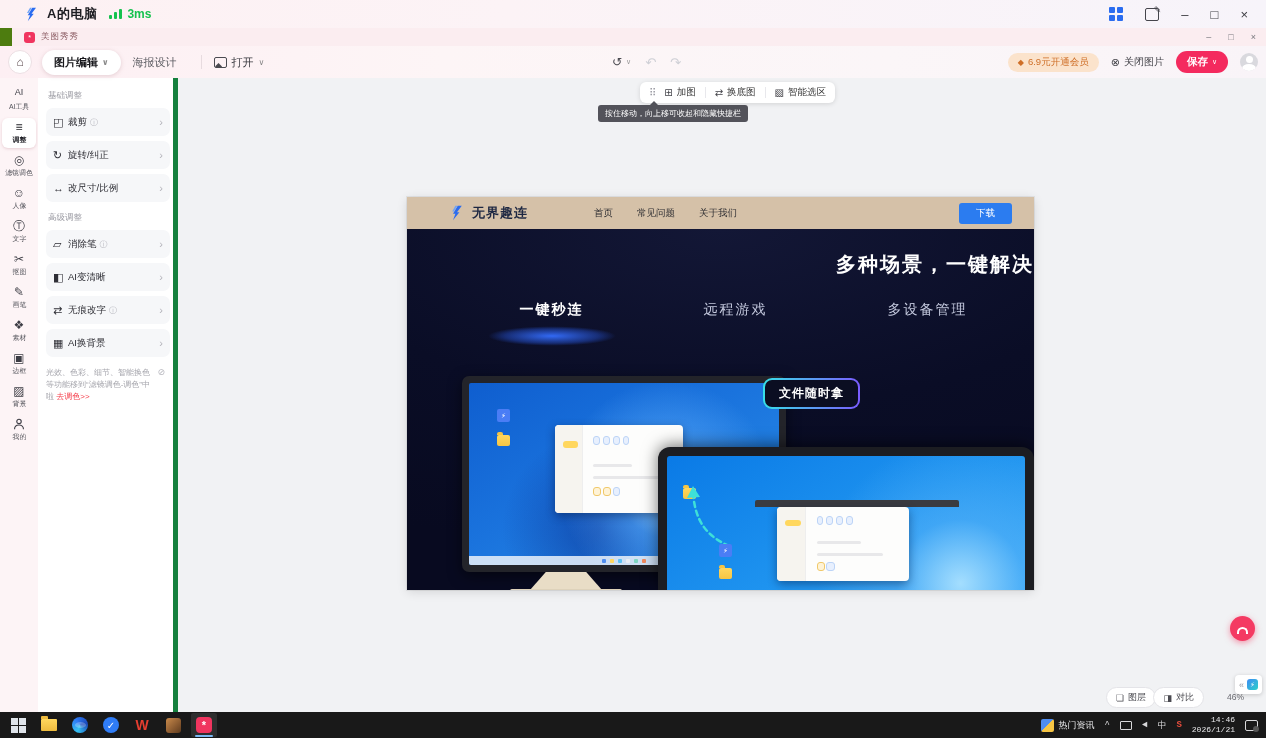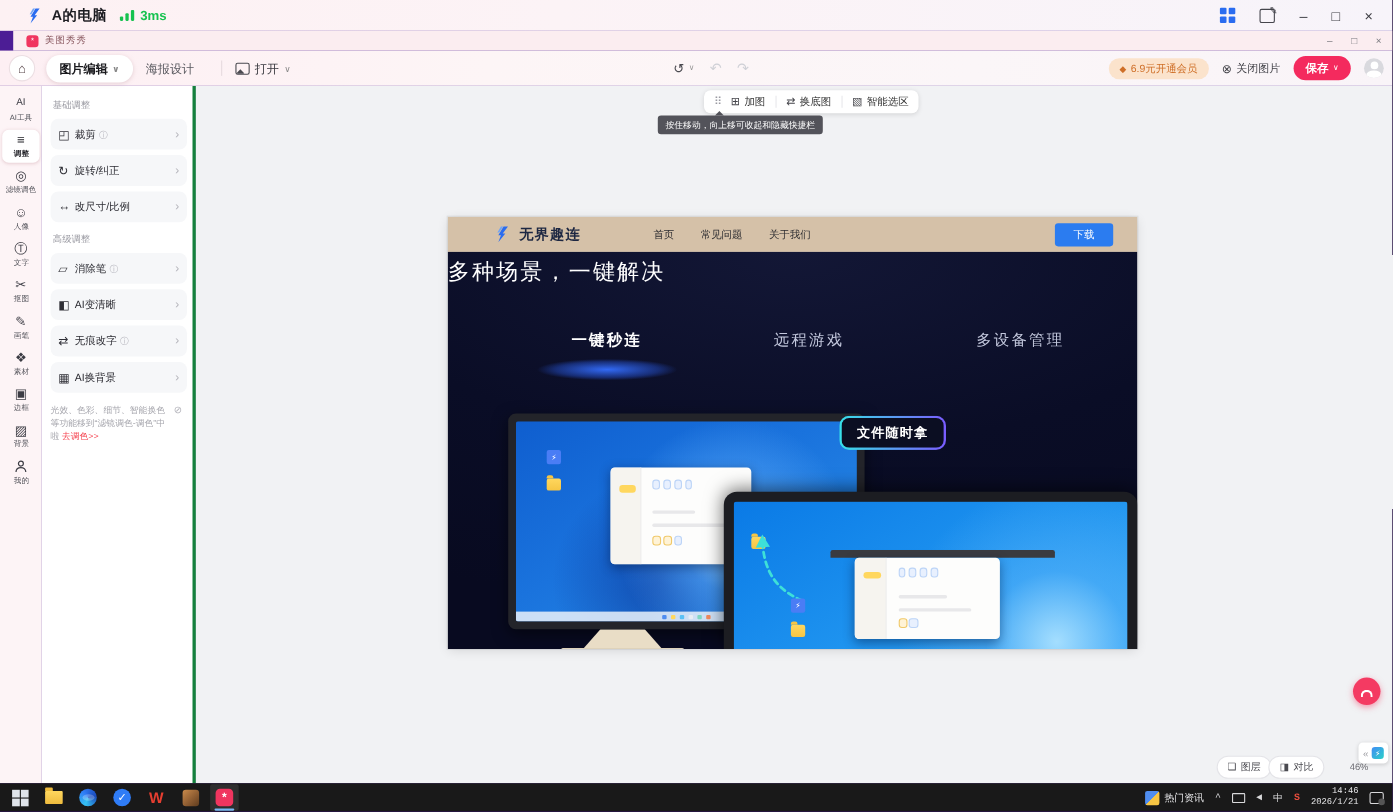--- a/index.html
+++ b/index.html
@@ -1,18 +1,18 @@
 <!DOCTYPE html>
 <html><head>
 <meta charset="utf-8">
 <style>
   * { margin:0; padding:0; box-sizing:border-box; }
   html,body { width:1266px; height:738px; overflow:hidden; background:#000; }
   body { font-family:"Liberation Sans","DejaVu Sans",sans-serif; }
-  #stage { position:relative; width:1266px; height:738px; background:#4c1d95; overflow:hidden; }
+  #stage { position:relative; width:1266px; height:738px; background:#4d7c0f; overflow:hidden; }
 
   
   #remote-bar { position:absolute; left:0; top:0; width:1266px; height:28px;
     background:linear-gradient(90deg,#fdf1f3,#fcf3f6 40%,#f7f4fa); display:flex; align-items:center; padding:0 10px; z-index:50;}
   #remote-bar .bolt { width:15px; height:15px; margin:0 8px 0 14px; }
   #remote-bar .dev { font-size:13px; font-weight:bold; color:#1d1d22; letter-spacing:.5px;}
   .sigbars { display:flex; align-items:flex-end; gap:2px; margin:0 5px 0 12px;}
   .sigbars i { display:block; width:3px; background:#16c24f; border-radius:1px;}
   .sigbars i:nth-child(1){height:4px}.sigbars i:nth-child(2){height:7px}.sigbars i:nth-child(3){height:10px}
   #remote-bar .lat { font-size:12px; font-weight:bold; color:#16c24f;}
@@ -65,21 +65,21 @@
   #left-rail { position:absolute; left:0; top:78px; width:38px; height:634px; background:#fdf4f6; z-index:20; padding-top:6px;}
   .rail-item { width:38px; height:32px; display:flex; flex-direction:column; align-items:center; justify-content:center; gap:1px; margin-bottom:1px; position:relative;}
   .rail-item .ric { font-size:12px; color:#3c3c44; line-height:1; height:13px;}
   .rail-item .rlb { font-size:7.5px; color:#55555c; transform:scale(.92); white-space:nowrap;}
   .rail-item.active { }
   .rail-item.active::before { content:""; position:absolute; inset:1px 2px; background:#fff; border-radius:6px; box-shadow:0 1px 3px rgba(200,150,160,.4);}
   .rail-item.active .ric,.rail-item.active .rlb { position:relative; color:#1c1c22; font-weight:bold;}
   .ric svg { width:12px; height:12px; }
 
   
-  #tools-panel { position:absolute; left:38px; top:78px; width:140px; height:634px; background:#fff; border-right:3px solid #15803d; z-index:20; padding:8px 8px 0 8px;}
+  #tools-panel { position:absolute; left:38px; top:78px; width:140px; height:634px; background:#fff; border-right:5px solid #15803d; z-index:20; padding:8px 8px 0 8px;}
   .sec-title { font-size:8.5px; color:#9a9aa2; margin:4px 0 6px 2px;}
   .tool-card { width:124px; height:28px; background:#f6f7f9; border-radius:7px; display:flex; align-items:center;
     padding:0 7px; margin-bottom:5px;}
   .tool-card .tic { font-size:11px; color:#2f2f36; width:15px;}
   .tool-card .tlb { font-size:9.5px; color:#2c2c33; }
   .tool-card .info { font-size:8px; color:#b9b9c0; margin-left:3px;}
   .tool-card .chev { margin-left:auto; font-size:11px; color:#b3b3ba;}
   .panel-note { margin-top:10px; display:flex; gap:4px; align-items:flex-start;}
   .panel-note .ntxt { font-size:8px; color:#a6a6ad; line-height:1.5; width:108px;}
   .panel-note .nlink { color:#f5404d; }
@@ -101,21 +101,21 @@
 
   
   #artwork { position:absolute; left:229px; top:119px; width:627px; height:393px; box-shadow:0 0 0 1px rgba(0,0,0,.06),0 2px 10px rgba(0,0,0,.12); overflow:hidden;}
   .art-header { height:32px; background:#d5c1a8; display:flex; align-items:center; padding:0 22px 0 42px;}
   .art-header .bolt { width:16px; height:16px; margin-right:7px;}
   .art-logo { font-size:13px; font-weight:bold; color:#1d2742; letter-spacing:1px;}
   .art-nav { display:flex; gap:24px; margin-left:66px;}
   .art-nav span { font-size:9.5px; color:#2c2c30;}
   .art-dl { margin-left:auto; background:#2b7cf0; color:#fff; font-size:9.5px; padding:4px 17px; border-radius:3px;}
   .art-body { position:relative; height:361px; background:radial-gradient(120% 90% at 50% 0%,#131736 0%,#0a0d26 55%,#080a20 100%);}
-  .art-heading { text-align:left; padding-top:5px; font-size:20px; font-weight:normal; color:#fff; letter-spacing:2px;}
+  .art-heading { text-align:right; padding-top:22px; font-size:20px; font-weight:bold; color:#fff; letter-spacing:2px;}
   .art-tabs { position:absolute; left:0; top:72px; width:100%; display:flex; justify-content:center; gap:120px;}
   .art-tabs .atab { font-size:14px; color:#c3c8dd; letter-spacing:2px;}
   .art-tabs .atab.active { color:#fff; font-weight:bold; position:relative;margin-left:46px;}
   .art-tabs .atab.active::after { content:""; position:absolute; left:50%; top:22px; transform:translateX(-50%);
     width:170px; height:26px; background:radial-gradient(closest-side,rgba(52,110,255,.95),rgba(40,90,230,.4) 55%,transparent 75%); border-radius:50%;}
   .art-badge { position:absolute; left:356px; top:149px; padding:5px 14px; background:#0b0e22; border-radius:9px;
     font-size:12px; font-weight:bold; color:#fff; letter-spacing:1px; border:2px solid transparent;
     background:linear-gradient(#0b0e22,#0b0e22) padding-box, linear-gradient(90deg,#37e0e8,#7a5cff) border-box;}
   
   .monitor { position:absolute; left:55px; top:147px; width:324px; height:196px; background:#23242a; border-radius:7px; padding:7px; box-shadow:0 4px 14px rgba(0,0,0,.5);}

